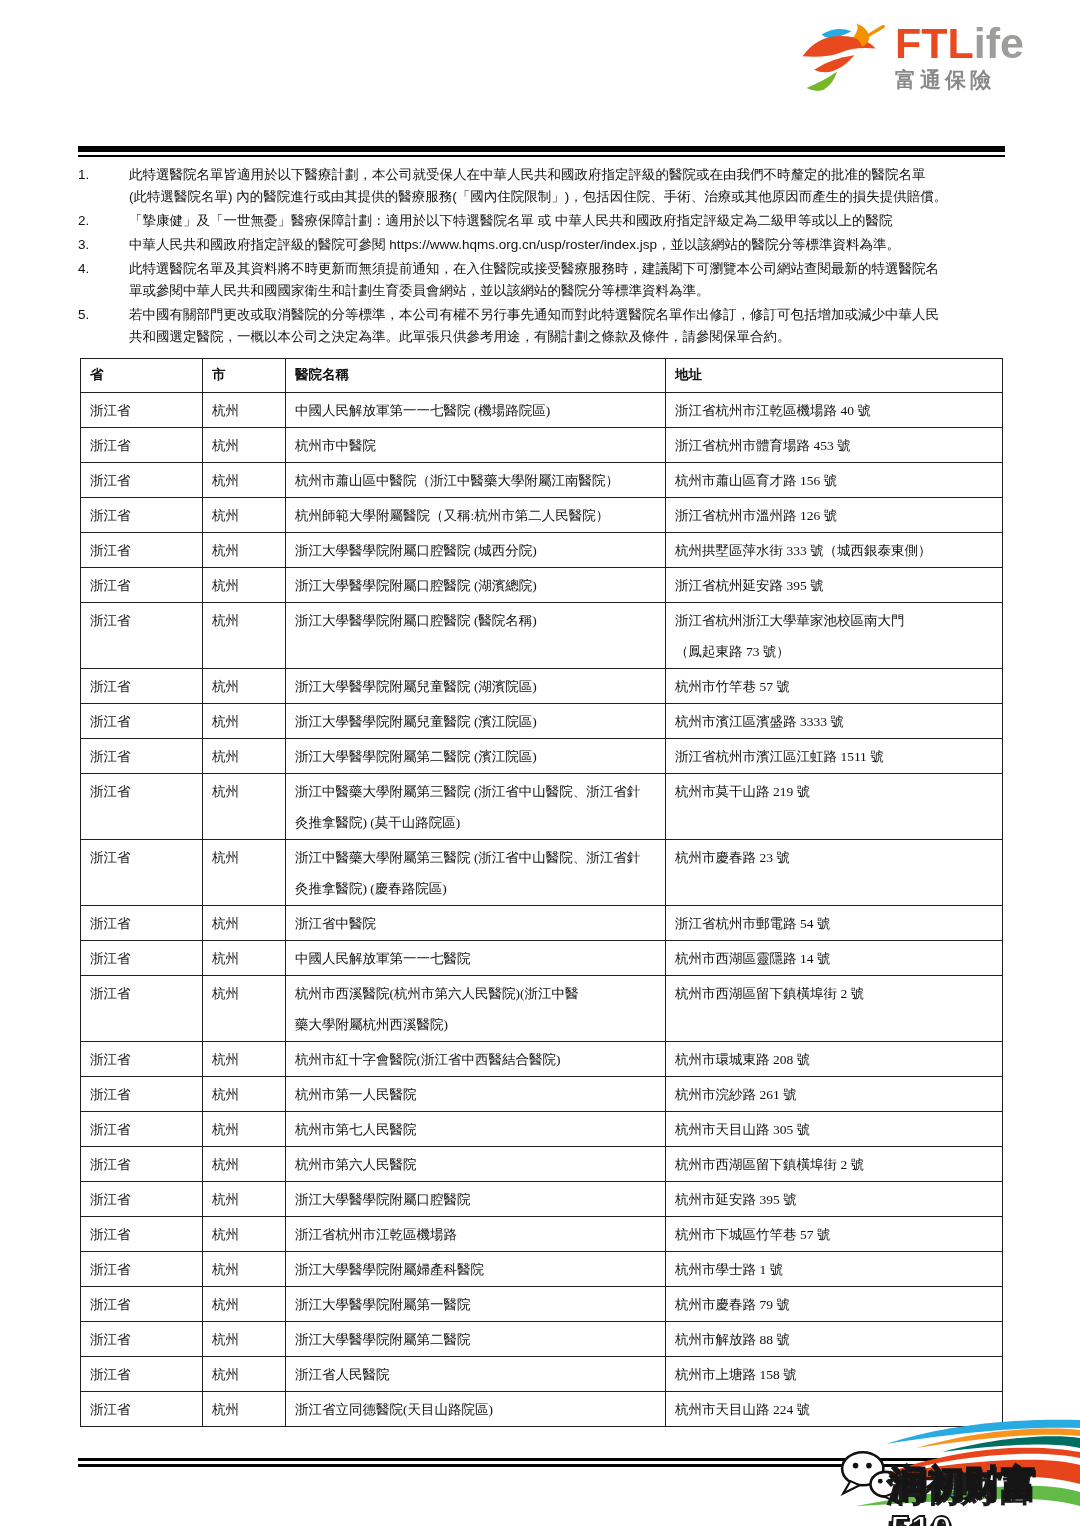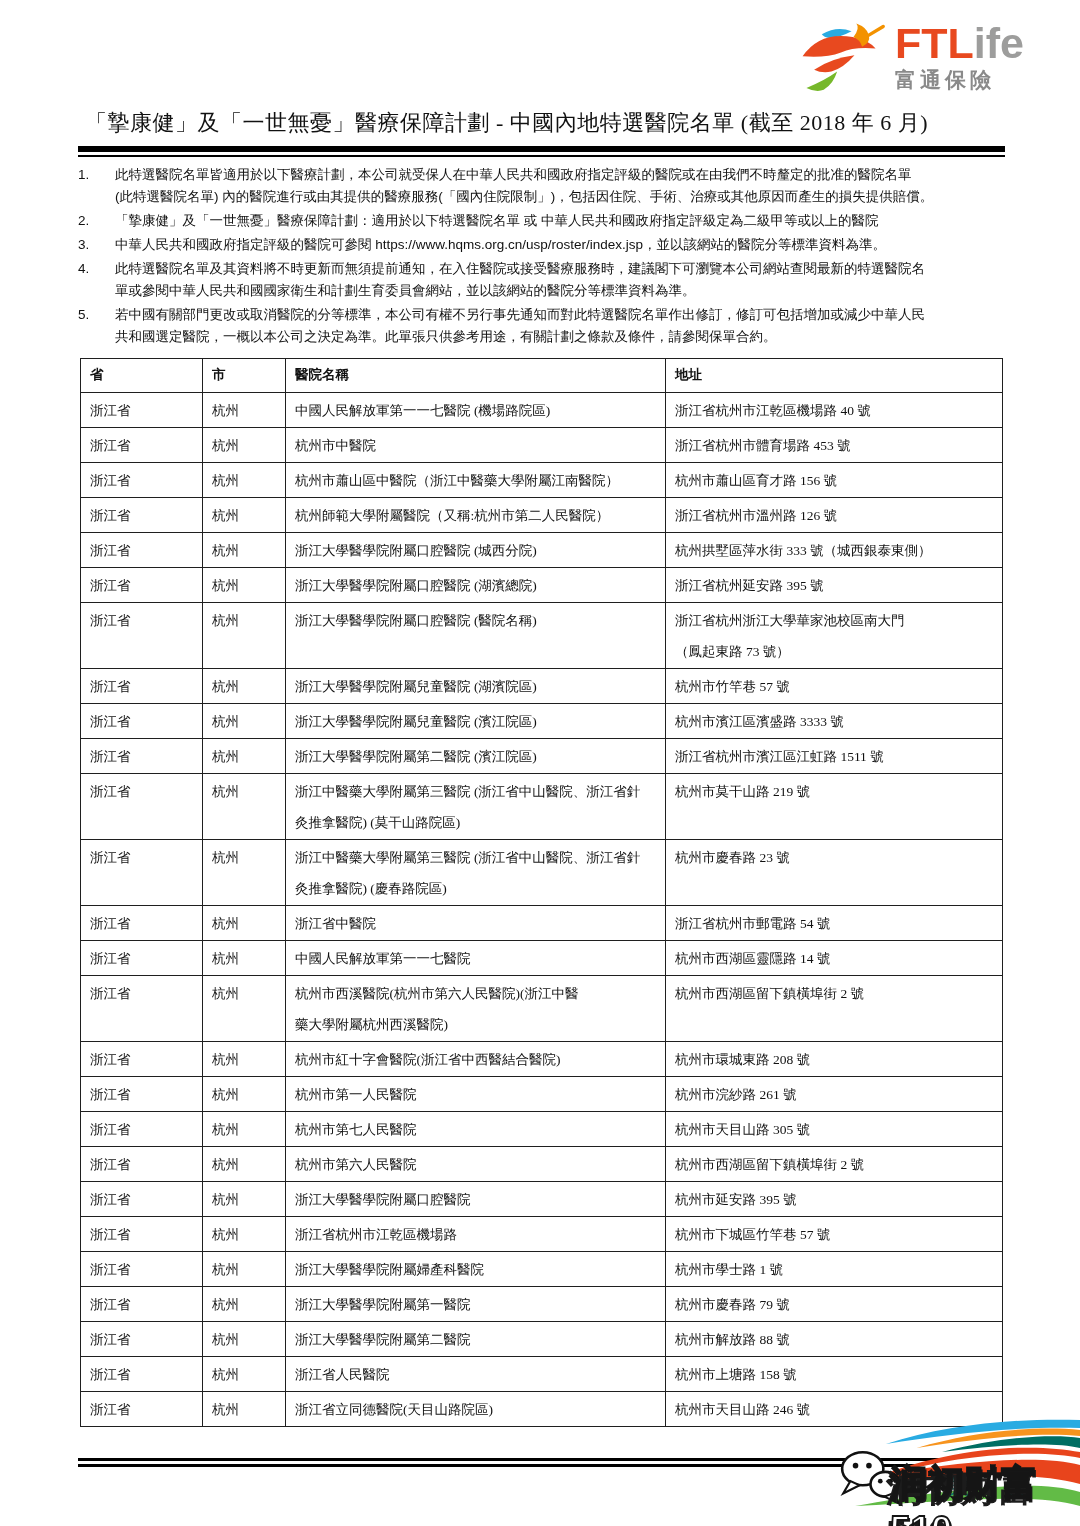--- a/index.html
+++ b/index.html
@@ -23,21 +23,21 @@
          font-size:22px;font-weight:normal;letter-spacing:.5px;white-space:nowrap;}
   .rule-top-a{position:absolute;left:78px;top:146px;width:927px;height:6px;background:#000;}
   .rule-top-b{position:absolute;left:78px;top:155px;width:927px;height:2px;background:#000;}
 
   
   .notes{position:absolute;left:78px;top:164px;width:929px;
          font-family:"Liberation Sans","DejaVu Sans",sans-serif;
          font-size:13.5px;line-height:22px;}
   .note{display:flex;margin-bottom:2px;}
   .note-num{flex:0 0 37px;}
-  .note-text{flex:1;white-space:pre-line;text-align:justify;}
+  .note-text{flex:1;white-space:pre-line;text-align:justify;margin-left:14px;}
 
   
   table.hospitals{position:absolute;left:80px;top:358px;width:922px;
          border-collapse:collapse;table-layout:fixed;font-size:13.5px;}
   .hospitals th,.hospitals td{border:1.6px solid #1f1f1f;vertical-align:top;
          padding:2px 5px 1px 9px;line-height:31px;white-space:pre-line;
          overflow:hidden;text-align:left;font-weight:normal;}
   .hospitals th{font-weight:bold;height:29px;line-height:27px;}
   .hospitals tr{height:34px;}
   .hospitals tr.tall{height:66px;}
@@ -76,21 +76,20 @@
       </svg>
     </span>
     <div class="logo-text">
       <div class="brand-line">
         <span class="ftl">FTL</span><span class="ife">ife</span>
       </div>
       <div class="brand-cn">富通保險</div>
     </div>
   </div>
 
-  <h1 class="title">「摯康健」及「一世無憂」醫療保障計劃 - 中國內地特選醫院名單 (截至 2018 年 6 月)</h1>
   <div class="rule-top-a"></div>
   <div class="rule-top-b"></div>
 
   <div class="notes">
     <div class="note">
       <span class="note-num">1.</span>
       <span class="note-text">此特選醫院名單皆適用於以下醫療計劃，本公司就受保人在中華人民共和國政府指定評級的醫院或在由我們不時釐定的批准的醫院名單
 (此特選醫院名單) 內的醫院進行或由其提供的醫療服務(「國內住院限制」)，包括因住院、手術、治療或其他原因而產生的損失提供賠償。</span>
     </div>
     <div class="note">
@@ -280,21 +279,21 @@
         <tr>
       <td>浙江省</td>
       <td>杭州</td>
       <td>浙江省人民醫院</td>
       <td>杭州市上塘路 158 號</td>
     </tr>
         <tr>
       <td>浙江省</td>
       <td>杭州</td>
       <td>浙江省立同德醫院(天目山路院區)</td>
-      <td>杭州市天目山路 246 號</td>
+      <td>杭州市天目山路 224 號</td>
     </tr>
       </tbody>
   </table>
 
   <div class="rule-bot-a"></div>
   <div class="rule-bot-b"></div>
   <div class="footer-left">中國內地特選醫院名單 (截至 2018 年 6 月)</div>
 
   <svg class="swoosh" viewBox="0 0 230 100" preserveAspectRatio="none">
     <path d="M40,26 C100,6 170,0 230,2 L230,10 C170,8 100,16 40,26 Z" fill="var(--bandBlue)"></path>

